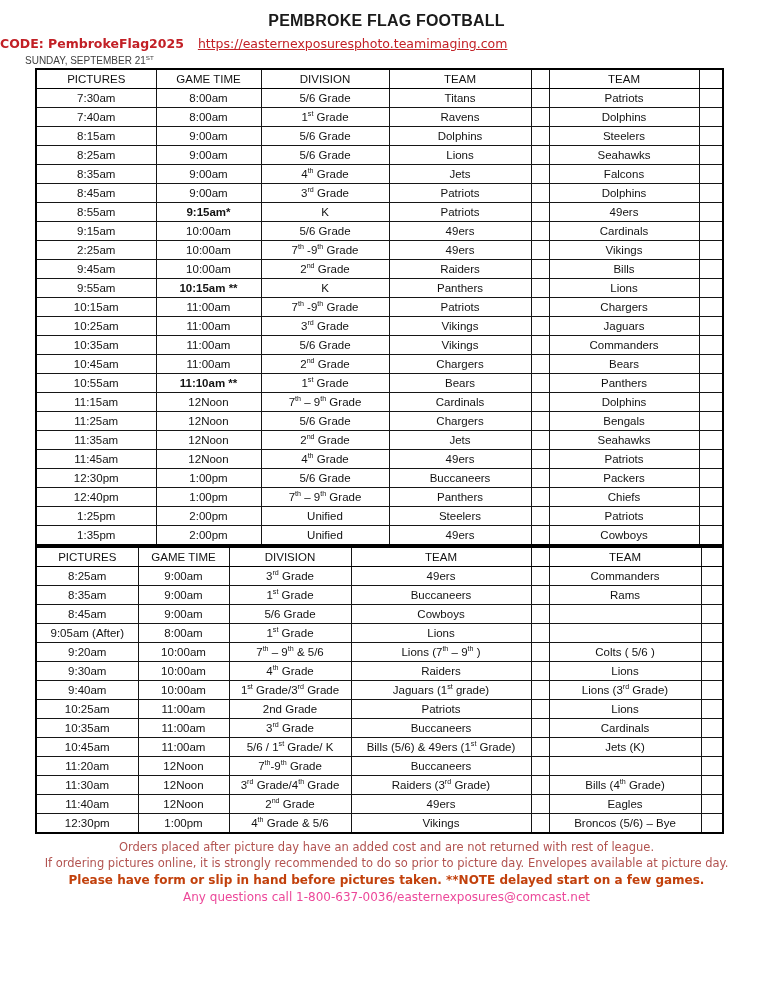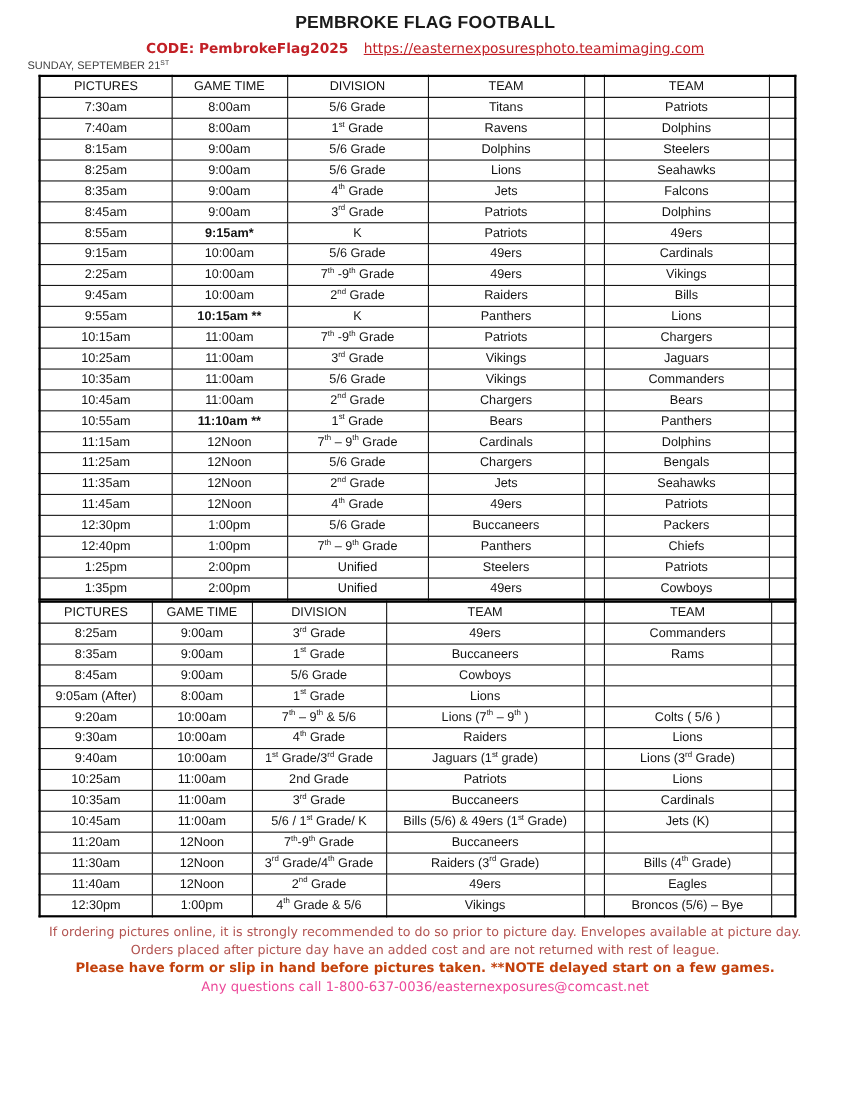--- a/index.html
+++ b/index.html
@@ -12,21 +12,21 @@
   }
   .page { position:relative; width:773px; height:733px; }
 
   .title {
     margin:0; padding-top:12px;
     text-align:center;
     font-size:16px; font-weight:600; letter-spacing:0.2px;
     color:#1a1a1a;
   }
   .code-line {
-    text-align:center;
+    text-align:left;
     margin-top:6px;
     font-family:"DejaVu Sans", sans-serif;
     font-size:12.5px;
   }
   .code-label { font-weight:bold; }
   .code-url { font-weight:normal; text-decoration:underline; margin-left:10px; }
 
   .section-heading {
     margin:4px 0 2px 25px;
     font-size:10px; font-weight:400; color:#404040;
@@ -465,19 +465,19 @@
           <td>4<sup>th</sup> Grade &amp; 5/6</td>
           <td>Vikings</td>
           <td></td>
           <td>Broncos (5/6) – Bye</td>
           <td></td>
         </tr>
       </tbody>
   </table>
 
   <div class="footer">
+    <p class="footer-line f-rose" style="color: rgb(178, 83, 80);">Orders placed after picture day have an added cost and are not returned with rest of league.</p>
     <p class="footer-line f-rose" style="color: rgb(178, 83, 80);">If ordering pictures online, it is strongly recommended to do so prior to picture day. Envelopes available at picture day.</p>
-    <p class="footer-line f-rose" style="color: rgb(178, 83, 80);">Orders placed after picture day have an added cost and are not returned with rest of league.</p>
     <p class="footer-line f-strong" style="color: #c2410c;">Please have form or slip in hand before pictures taken.  **NOTE delayed start on a few games.</p>
     <p class="footer-line f-black">Any questions call 1-800-637-0036/easternexposures@comcast.net</p>
   </div>
 
 </div>
 
 </body></html>

